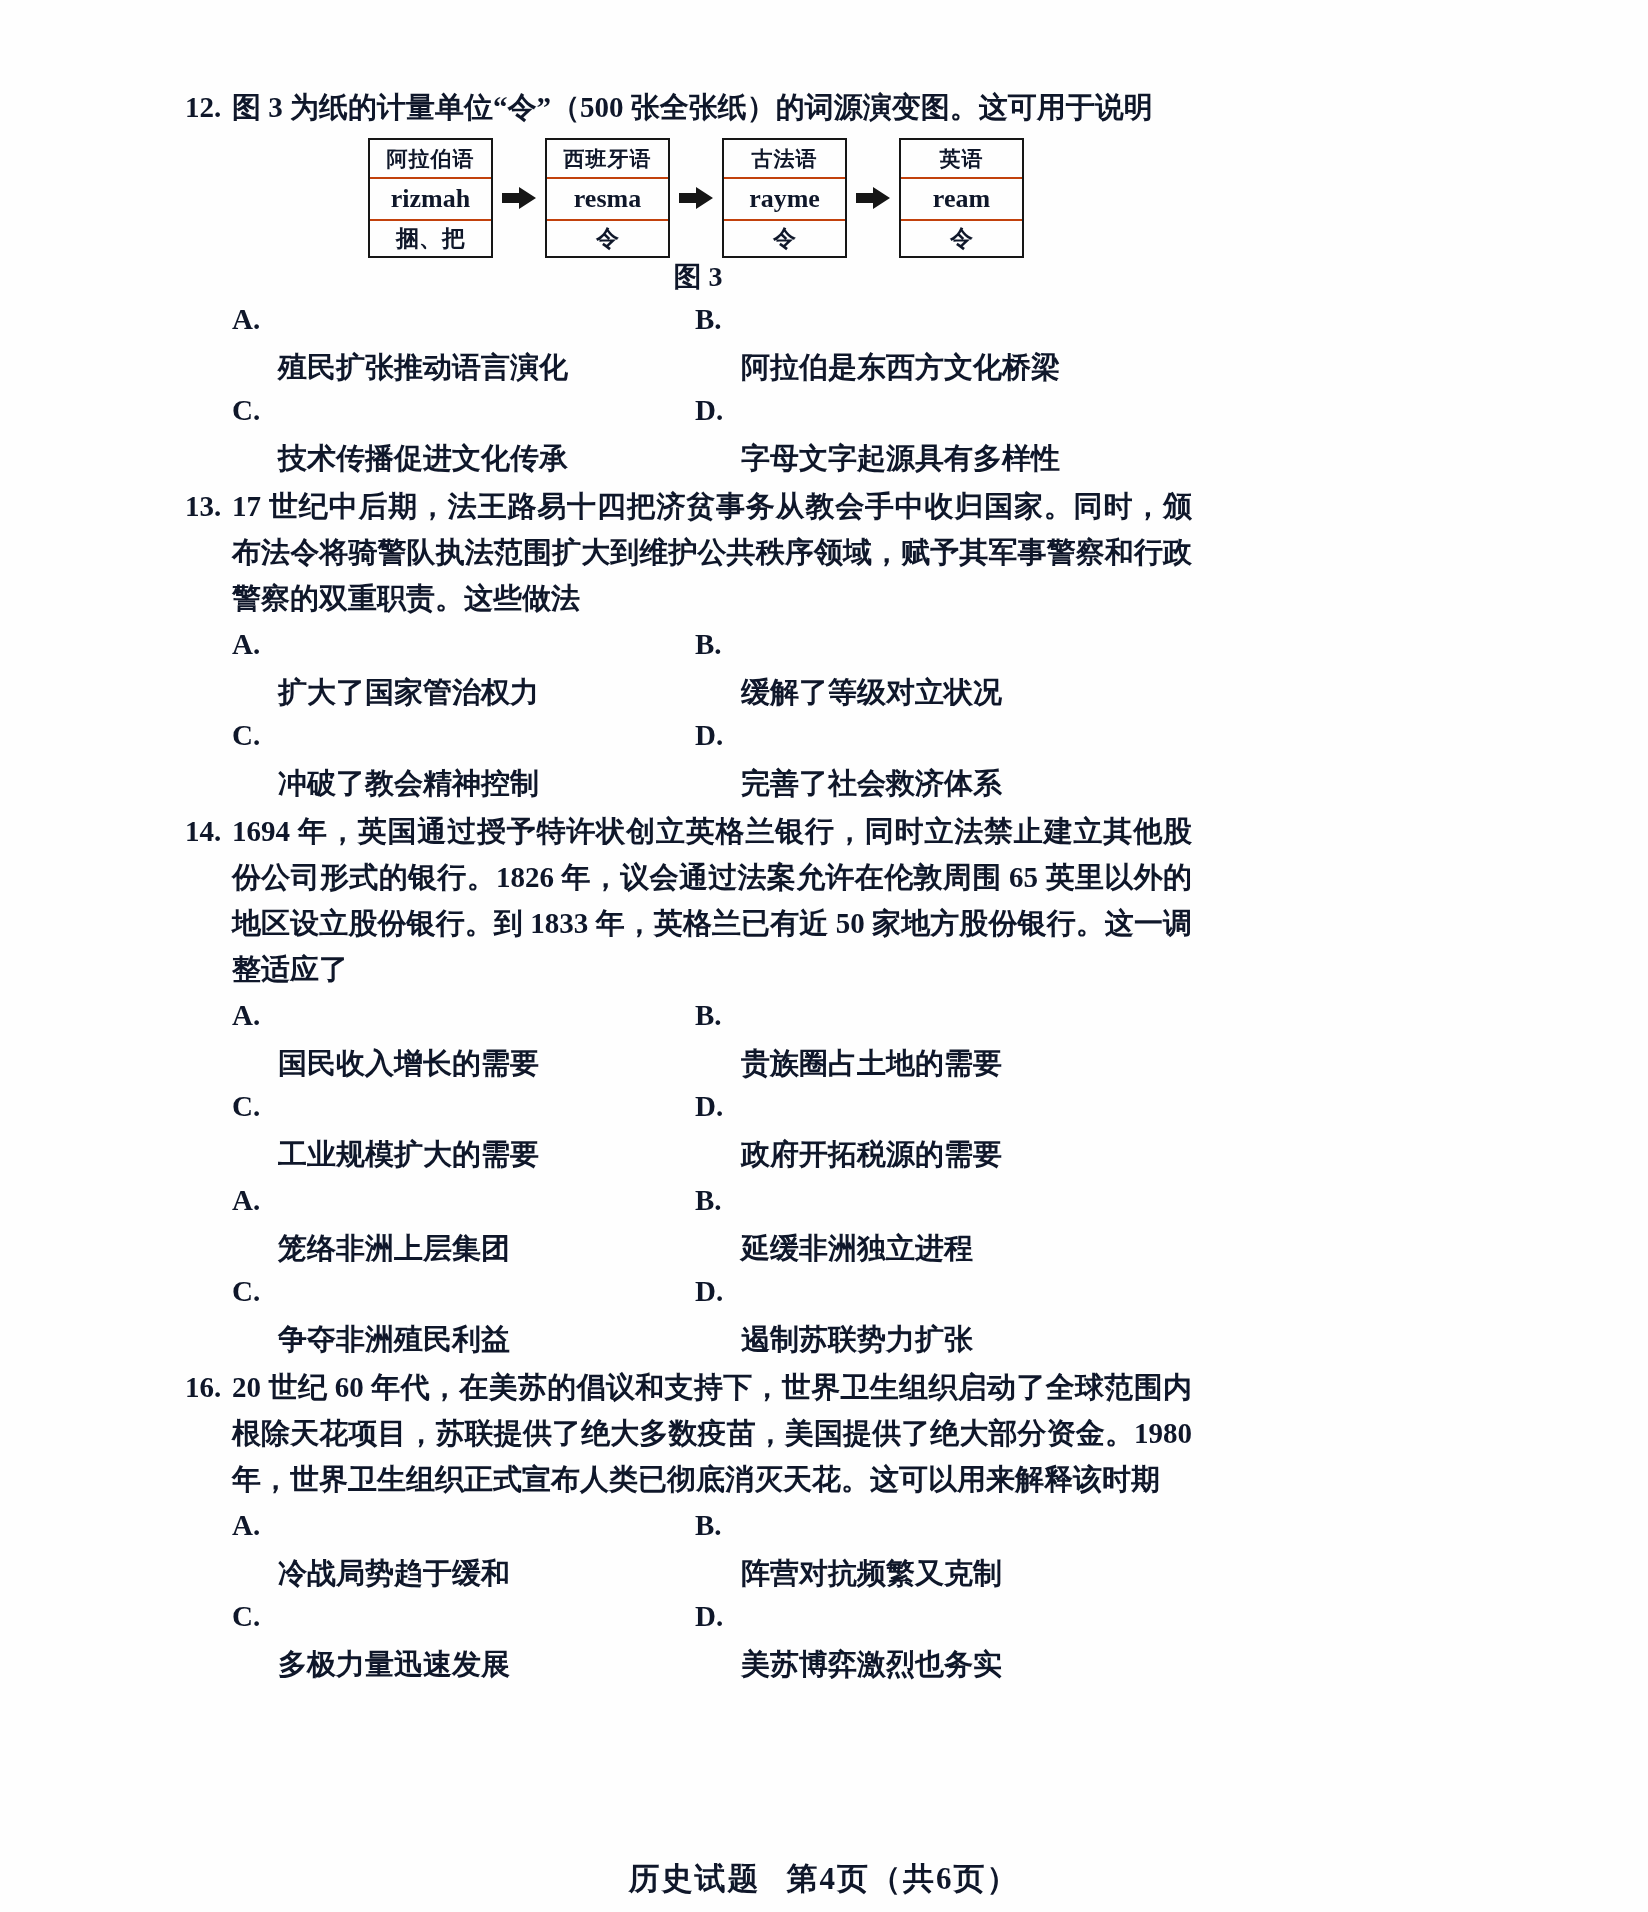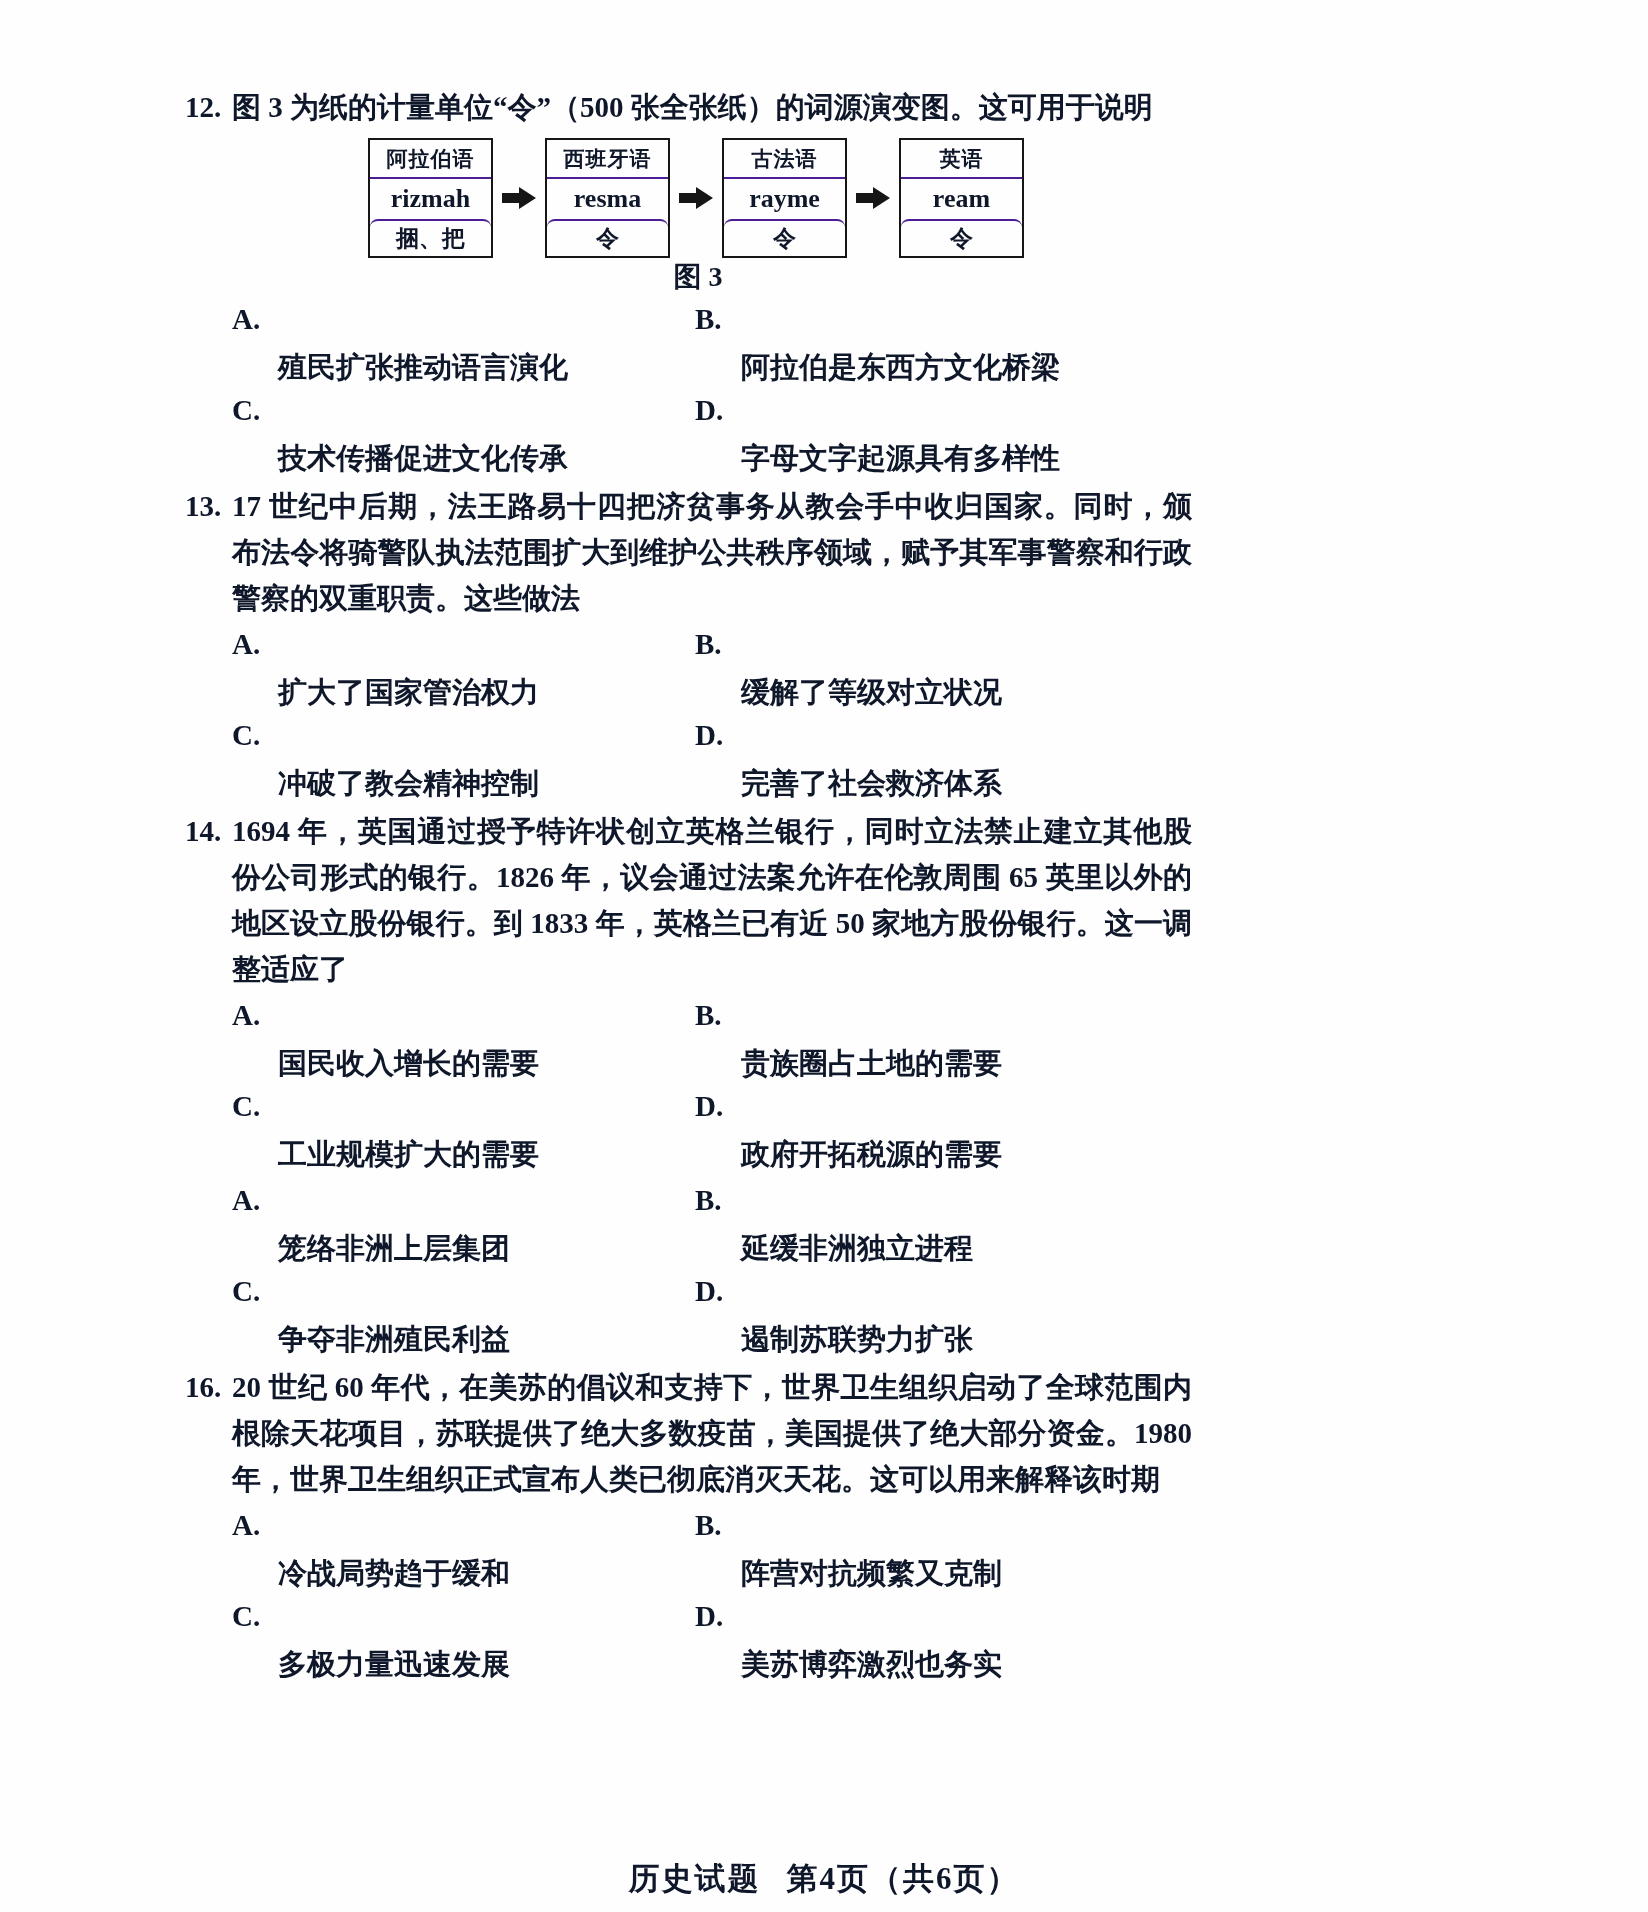--- a/index.html
+++ b/index.html
@@ -42,27 +42,27 @@
   }
   .fbox {
     width: 125px;
     border: 2px solid #161616;
     background: #fefefe;
   }
   .frow {
     display: flex;
     align-items: center;
     justify-content: center;
-    border-top: 2px solid #4c1d95;
+    border-top: 2px solid #c2410c;
     font-weight: 700;
   }
   .frow:first-child { border-top: none; }
   .flang { height: 37px; font-size: 21px; letter-spacing: 1px; }
   .fword { height: 42px; font-size: 26px; font-family: "Liberation Serif", serif; }
-  .fmean { height: 37px; font-size: 23px; border-radius: 8px; }
+  .fmean { height: 37px; font-size: 23px; }
   .farrow {
     flex: none;
     margin: 0 9px;
     display: flex;
     align-items: center;
   }
   .figcap {
     width: 660px;
     margin-left: 183px;
     text-align: center;

